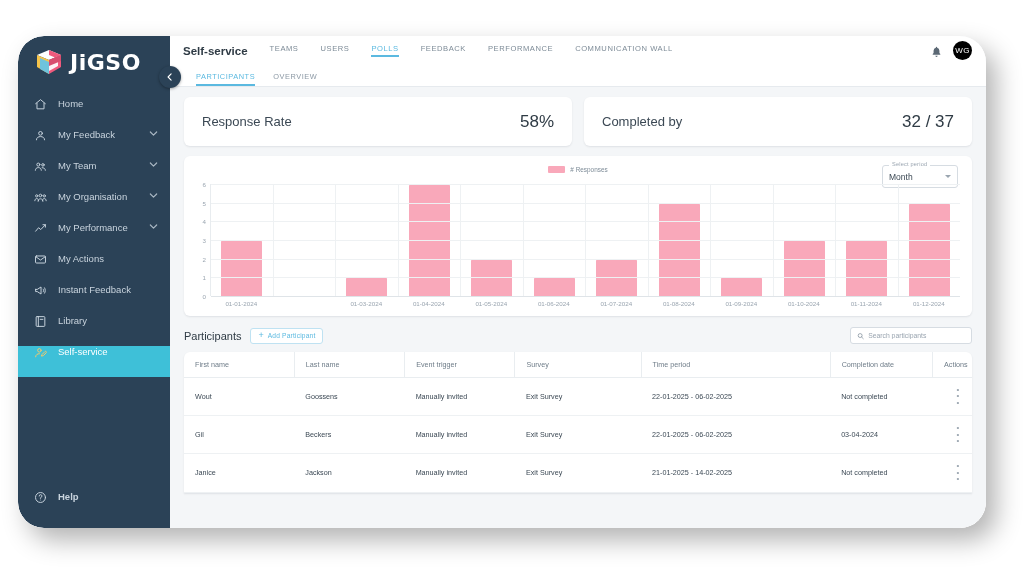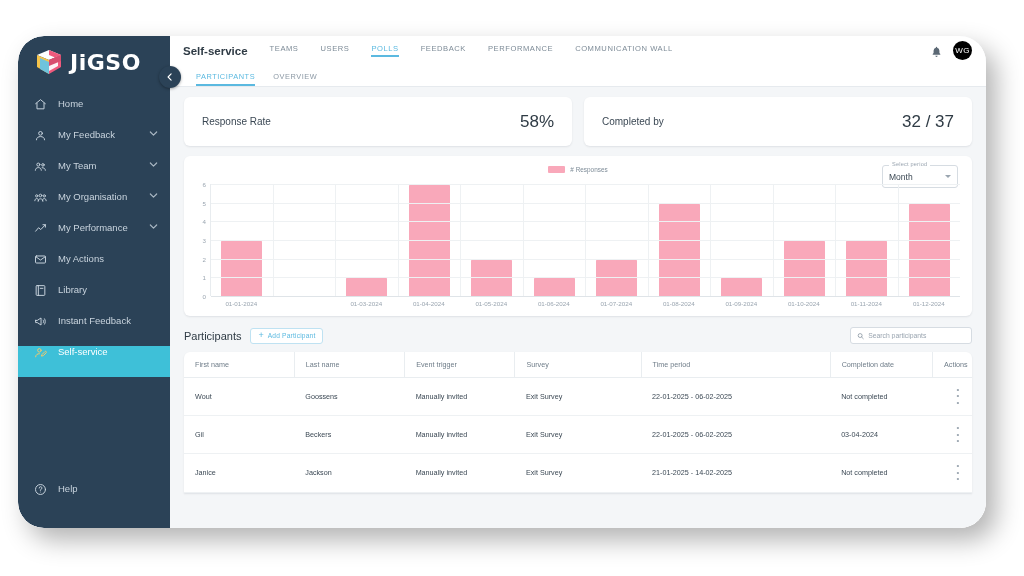--- a/index.html
+++ b/index.html
@@ -54,21 +54,21 @@
     padding: 0 12px 0 16px; gap: 11px;
     color: #c9d4de; font-size: 9.5px;
     cursor: pointer; position: relative;
   }
   .nav-item .ic { width: 13px; height: 13px; flex: 0 0 13px; display:flex; align-items:center; justify-content:center; }
   .nav-item .ic svg { width: 13px; height: 13px; display:block; }
   .nav-item .lbl { flex: 1 1 auto; white-space: nowrap; }
   .nav-item .chev { width: 9px; height: 9px; opacity: .8; }
   .nav-item.active { background: #3ec0d8; color: #ffffff; }
   .nav-item.active .ic svg { stroke: #f5c96a; fill: none; }
-  .nav-bottom { padding-bottom: 14px; }
+  .nav-bottom { padding-bottom: 6px; font-weight: bold; }
   .collapse-btn {
     position: absolute; right: -11px; top: 30px;
     width: 22px; height: 22px; border-radius: 50%;
     background: #2b4257; color: #fff;
     display: flex; align-items: center; justify-content: center;
     font-size: 9px; cursor: pointer; z-index: 7;
     box-shadow: 0 1px 3px rgba(0,0,0,.35);
   }
 
   
@@ -108,21 +108,21 @@
 
   .content { flex: 1 1 auto; padding: 10px 14px 0 14px; overflow: hidden; }
 
   .cards { display: flex; gap: 12px; }
   .card {
     flex: 1 1 0; background: #fff; border-radius: 6px;
     height: 49px; display: flex; align-items: center;
     justify-content: space-between; padding: 0 18px;
     box-shadow: 0 1px 2px rgba(35,50,65,.10);
   }
-  .card .k { font-size: 10px; color: #3b4854; }
+  .card .k { font-size: 13px; color: #3b4854; }
   .card .v { font-size: 17px; color: #2f3b45; font-weight: 500; }
 
   .chart-panel {
     margin-top: 10px; background: #fff; border-radius: 6px;
     height: 160px; position: relative; padding: 8px 10px 4px 10px;
     box-shadow: 0 1px 2px rgba(35,50,65,.10);
   }
   .period-select {
     position: absolute; right: 14px; top: 9px;
     width: 76px; height: 23px; border: 1px solid #d6dce2;
@@ -297,37 +297,37 @@
                   <rect x="2.8" y="5.5" width="18.4" height="13" rx="1.8"></rect>
                   <path d="M3.5 7 12 13 20.5 7"></path>
                 </svg>
             </span>
             <span class="lbl">My Actions</span>
           </div>
 
           <div class="nav-item">
             <span class="ic">
               <svg viewBox="0 0 24 24" fill="none" stroke="#c9d4de" stroke-width="1.8" stroke-linecap="round" stroke-linejoin="round">
+                  <path d="M3 10v4h3l7 4.5V5.5L6 10H3z"></path>
+                  <path d="M17 9.5c1 1.5 1 3.5 0 5"></path>
+                  <path d="M19.5 7c1.8 2.6 1.8 7.4 0 10"></path>
+                </svg>
+            </span>
+            <span class="lbl">Instant Feedback</span>
+          </div>
+
+          <div class="nav-item">
+            <span class="ic">
+              <svg viewBox="0 0 24 24" fill="none" stroke="#c9d4de" stroke-width="1.8" stroke-linecap="round" stroke-linejoin="round">
                   <rect x="4" y="3" width="16" height="18" rx="1.6"></rect>
                   <path d="M8 3v18"></path>
                   <path d="M11.5 8h5"></path>
                 </svg>
             </span>
             <span class="lbl">Library</span>
-          </div>
-
-          <div class="nav-item">
-            <span class="ic">
-              <svg viewBox="0 0 24 24" fill="none" stroke="#c9d4de" stroke-width="1.8" stroke-linecap="round" stroke-linejoin="round">
-                  <path d="M3 10v4h3l7 4.5V5.5L6 10H3z"></path>
-                  <path d="M17 9.5c1 1.5 1 3.5 0 5"></path>
-                  <path d="M19.5 7c1.8 2.6 1.8 7.4 0 10"></path>
-                </svg>
-            </span>
-            <span class="lbl">Instant Feedback</span>
           </div>
 
           <div class="nav-item active">
             <span class="ic">
               <svg viewBox="0 0 24 24" fill="none" stroke="#f5c96a" stroke-width="1.8" stroke-linecap="round" stroke-linejoin="round">
                   <circle cx="10" cy="8" r="3.2"></circle>
                   <path d="M3 20c0-3.8 3.2-5.8 7-5.8"></path>
                   <path d="M15 15.5l5.2-5.2a1.6 1.6 0 0 1 2.3 2.3L17.3 17.8l-2.8.7z"></path>
                 </svg>
             </span>

